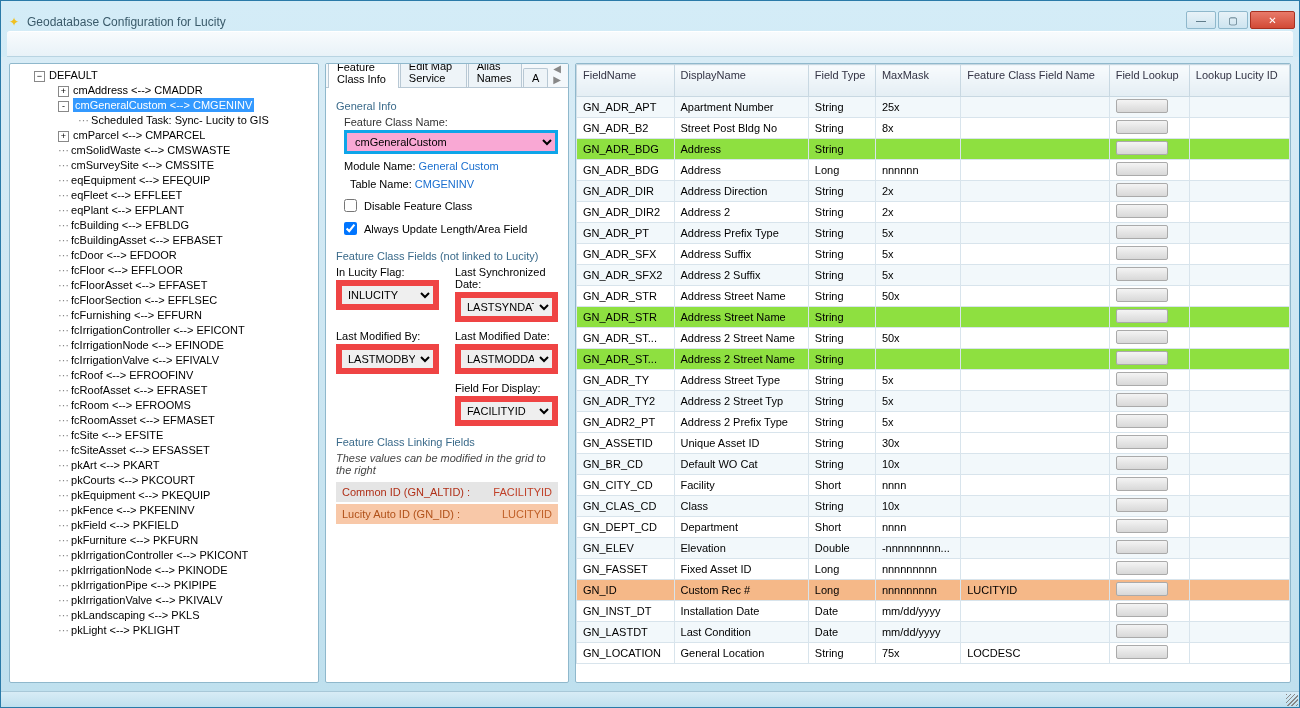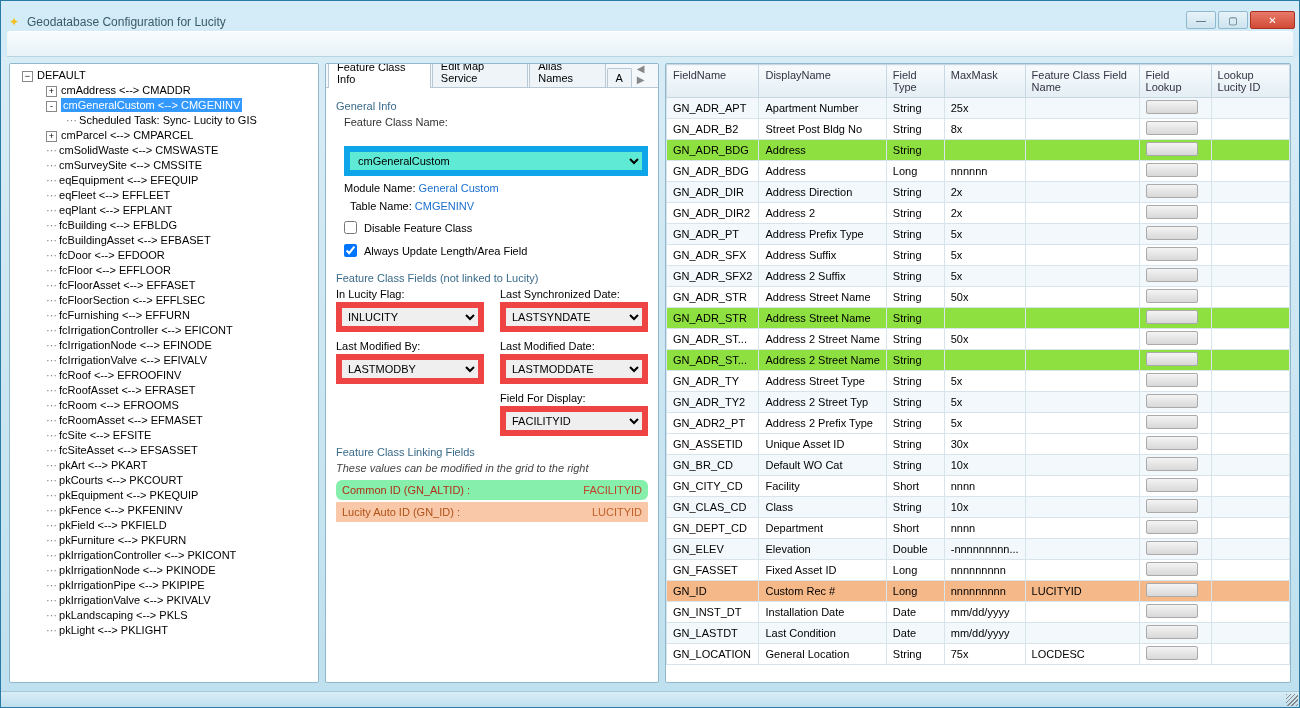--- a/index.html
+++ b/index.html
@@ -7,49 +7,49 @@
 .window { background: linear-gradient(#d4ecf7, #bce0f0); border: 1px solid #2a7aa8; width: 1300px; height: 708px; display: flex; flex-direction: column; }
 .titlebar { height: 28px; display: flex; align-items: flex-end; padding: 0 4px 0 8px; color: #3a5a6a; }
 .titlebar .title { flex: 1; font-size: 12px; }
 .win-controls { display: flex; gap: 2px; }
 .win-btn { width: 30px; height: 18px; background: linear-gradient(#e8f2f8,#cde4f0); border: 1px solid #8fb8cc; border-radius: 2px; display:flex; align-items:center; justify-content:center; font-size:10px;}
 .win-btn.close { width: 45px; background: linear-gradient(#e87a6a,#d24a36); color:#fff; border-color:#a83020;}
 .toolbar-strip { height: 26px; background: linear-gradient(#f8fbfd,#e8f2f8); border-top:1px solid #fff; border-bottom:1px solid #b8d4e2; margin: 2px 6px 0 6px; border-radius:3px 3px 0 0;}
 .content { flex:1; display:flex; gap:6px; padding:6px 8px 8px 8px; background: linear-gradient(#d8ecf6,#bfe0ee); overflow:hidden; }
 .panel { background:#fff; border:1px solid #8fb8cc; border-radius:2px; overflow:hidden; display:flex; flex-direction:column; }
 .tree-panel { width: 310px; }
-.tree { overflow:auto; flex:1; padding:4px 8px; }
+.tree { overflow:auto; flex:1; padding:4px 20px; }
 .tree-node { white-space: nowrap; padding:1px 0 1px 4px; cursor:default; }
 .tree-indent0 { padding-left: 4px;}
 .tree-indent1 { padding-left: 28px;}
 .tree-indent2 { padding-left: 48px;}
 .tree-toggle { display:inline-block; width:11px; height:11px; border:1px solid #888; text-align:center; line-height:9px; font-size:9px; margin-right:4px; background:#fff;}
 .tree-dots { color:#888; letter-spacing:-1px; }
 .tree-node.selected span.lbl { background:#3399ff; color:#fff; padding:1px 2px;}
-.mid-panel { width: 334px; }
+.mid-panel { width: 244px; }
 .tabs { display:flex; border-bottom:1px solid #b8c8d4; background:#f4f8fb; align-items:flex-end; height:24px; padding-left:2px;}
 .tab { padding:3px 8px; border:1px solid #b8c8d4; border-bottom:none; background:#eef4f8; margin-right:1px; border-radius:2px 2px 0 0; cursor:pointer; font-size:11px;}
 .tab.active { background:#fff; position:relative; top:1px;}
 .tab-scroll { padding:2px 4px; color:#888; cursor:pointer; font-size:10px;}
 .form-body { padding:6px 10px; overflow:auto; flex:1; }
 .group-title { color:#3a6a8a; margin:6px 0 4px 0; }
 .field-row { margin:3px 0 6px 8px; }
-.field-row label { display:block; color:#333; margin-bottom:18px;}
+.field-row label { display:block; color:#333; margin-bottom:2px;}
 .field-row .static { color:#1a6fcf; }
-.combo { width: 100%; border:6px solid #0ea5e9; padding:2px 4px; background:#5eead4; }
+.combo { width: 100%; border:3px solid #0ea5e9; padding:2px 4px; background:#f9a8d4; }
 .check-row { margin:4px 0 2px 4px; display:flex; align-items:center; gap:4px;}
 .subgrid { display:flex; gap:16px; }
 .subcol { flex:1; }
 .subcol label { display:block; margin-bottom:2px;}
 .subcol select { width:100%; border:6px solid #ef4444; padding:2px;}
 .link-box { margin-top:10px; }
 .link-note { font-style:italic; color:#444; margin-bottom:6px;}
 .link-row { display:flex; padding:4px 6px; margin-bottom:2px;}
 .link-row .l { flex:1;}
-.link-row.red { background:#86efac; color:#b03018;border-radius:6px;}
+.link-row.red { background:#e5e5e5; color:#b03018;}
 .link-row.red .r { color:#c04028;}
 .link-row.orange { background:#f8c8a8; color:#b05018;}
 .link-row.orange .r { color:#c06028;}
 .grid-panel { flex:1; position:relative;}
 .grid-wrap { overflow:auto; flex:1;}
 table.grid { border-collapse:collapse; width:100%; }
 table.grid th { background:linear-gradient(#f8fbfd,#e4eef4); border:1px solid #c8d8e2; padding:4px 6px; text-align:left; font-weight:normal; color:#334; position:sticky; top:0; font-size:11px; height:32px; vertical-align:top;}
 table.grid td { border:1px solid #d8e4ec; padding:2px 6px; background:#f2f8fb; height:18px; white-space:nowrap; overflow:hidden;}
 table.grid tr.alt td { background:#fff;}
 table.grid tr.hl-green td { background:#8ee040;}

